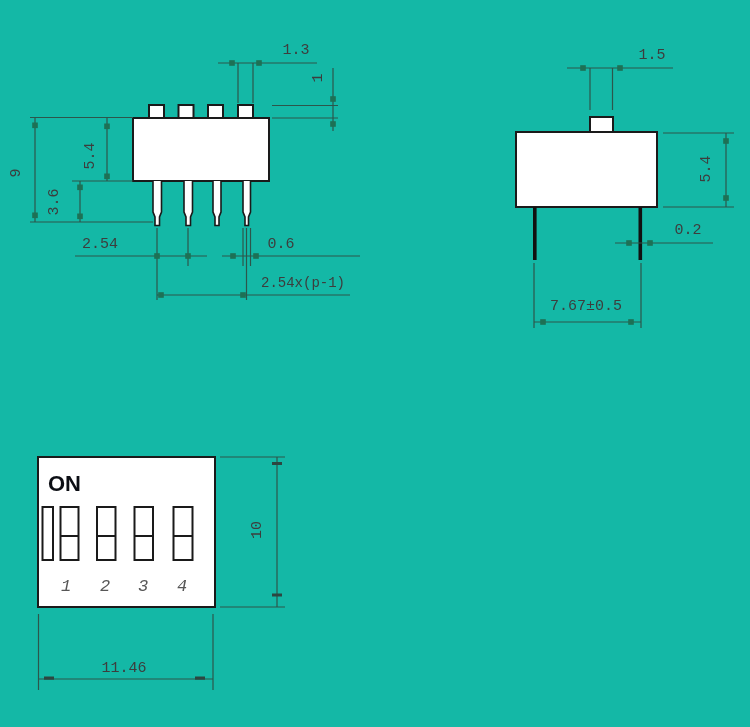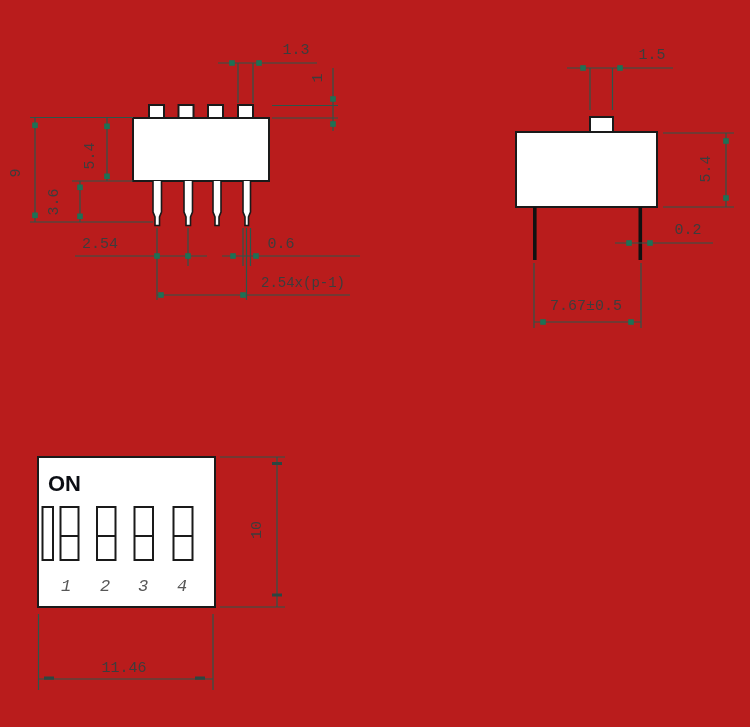--- a/index.html
+++ b/index.html
@@ -1,16 +1,16 @@
 <!DOCTYPE html>
 <html><head>
 <meta charset="utf-8">
 <style>
   html,body{margin:0;padding:0;background:#fdfdfd;}
-  .sheet{position:relative;width:750px;height:727px;background:#b91c1c;overflow:hidden;
+  .sheet{position:relative;width:750px;height:727px;background:#14b8a6;overflow:hidden;
          font-family:"Liberation Mono", monospace;}
   svg text{user-select:none;}
   .dimtxt{font-family:"Liberation Mono", monospace;font-size:15px;fill:#3d3d3d;}
   .dimtxt-sm{font-family:"Liberation Mono", monospace;font-size:14px;fill:#3d3d3d;}
   .on-label{font-family:"Liberation Sans", sans-serif;font-weight:bold;font-size:22px;fill:#0c0e14;}
   .pos-num{font-family:"Liberation Mono", monospace;font-style:italic;font-size:17px;fill:#575757;}
 </style>
 </head>
 <body>
 

